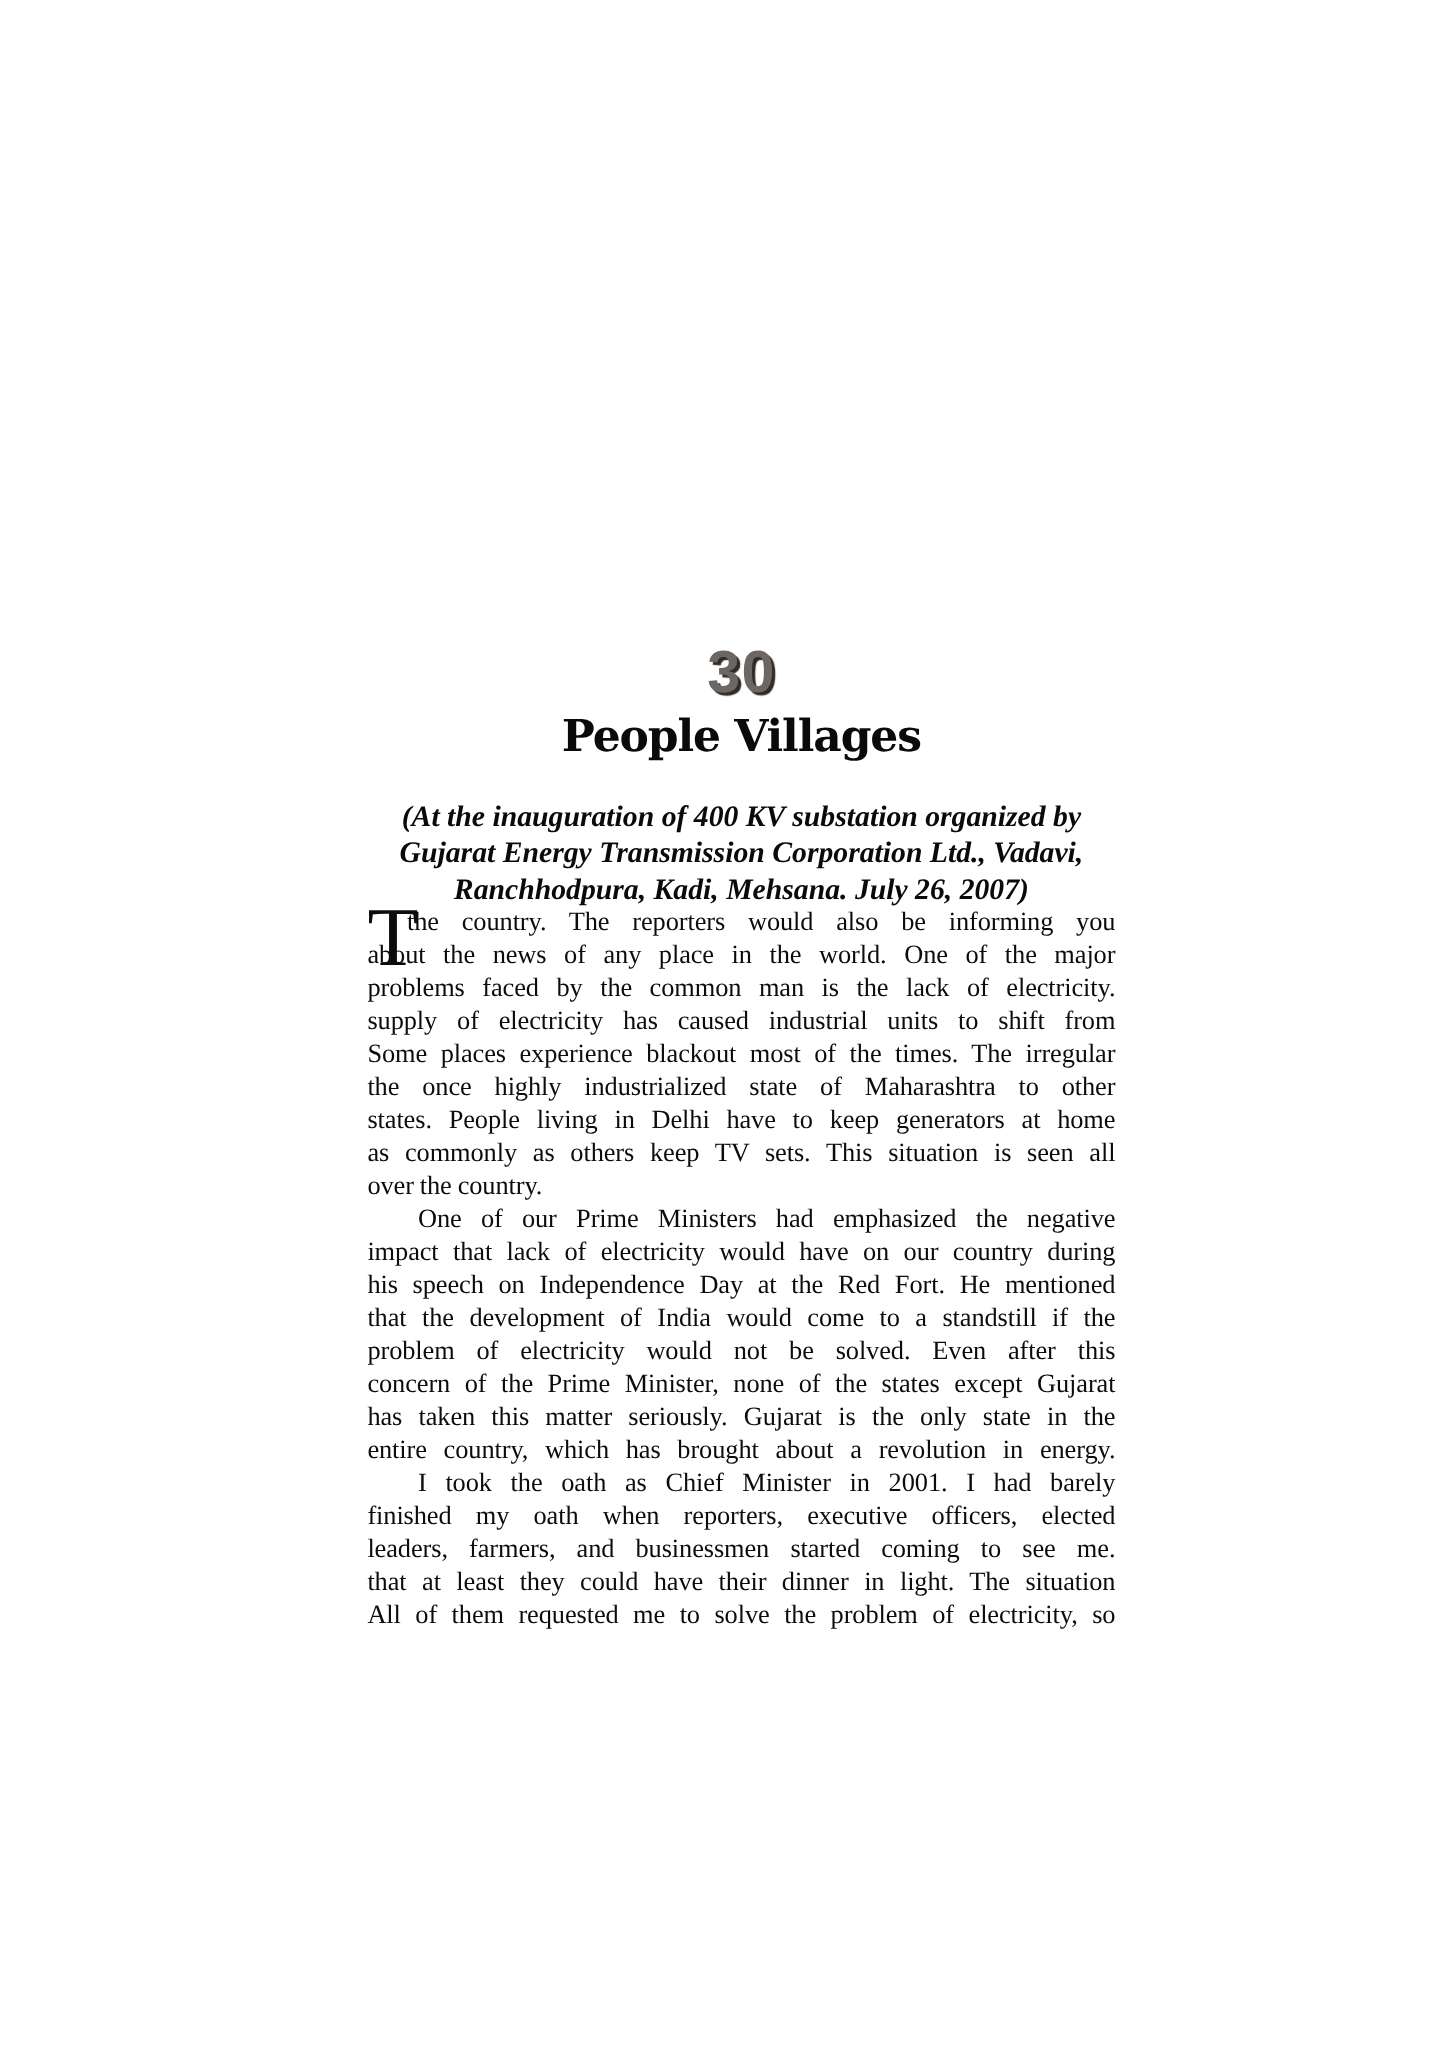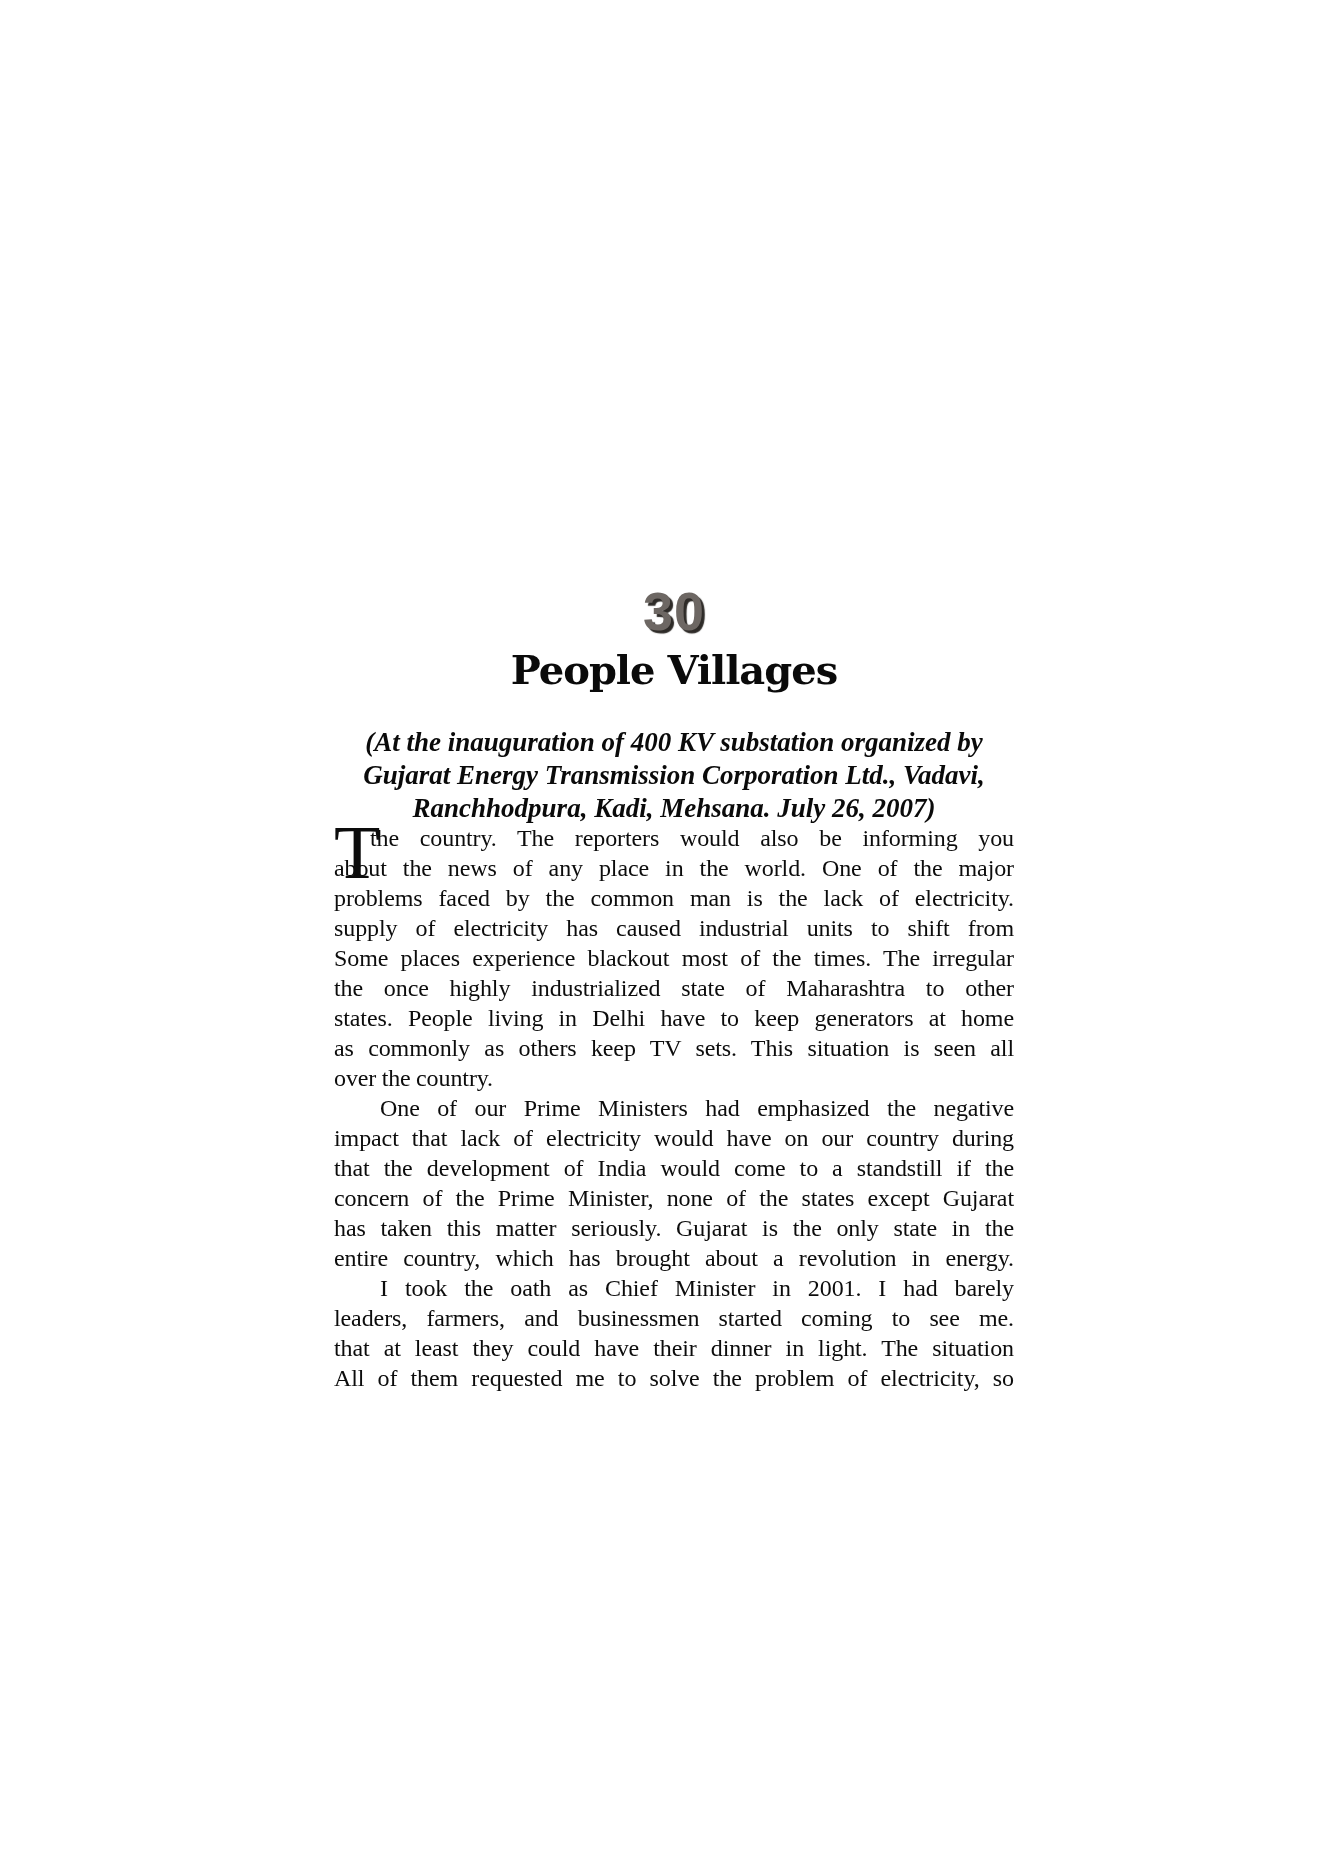--- a/index.html
+++ b/index.html
@@ -111,26 +111,29 @@
           <div class="line">supply of electricity has caused industrial units to shift from</div>
           <div class="line">Some places experience blackout most of the times. The irregular</div>
           <div class="line">the once highly industrialized state of Maharashtra to other</div>
           <div class="line">states. People living in Delhi have to keep generators at home</div>
           <div class="line">as commonly as others keep TV sets. This situation is seen all</div>
           <div class="line no-justify-last">over the country.</div>
         </div>
         <div class="paragraph">
           <div class="line indent">One of our Prime Ministers had emphasized the negative</div>
           <div class="line">impact that lack of electricity would have on our country during</div>
+          <div class="line">his speech on Independence Day at the Red Fort. He mentioned</div>
           <div class="line">that the development of India would come to a standstill if the</div>
+          <div class="line">problem of electricity would not be solved. Even after this</div>
           <div class="line">concern of the Prime Minister, none of the states except Gujarat</div>
           <div class="line">has taken this matter seriously. Gujarat is the only state in the</div>
           <div class="line">entire country, which has brought about a revolution in energy.</div>
         </div>
         <div class="paragraph">
           <div class="line indent">I took the oath as Chief Minister in 2001. I had barely</div>
+          <div class="line">finished my oath when reporters, executive officers, elected</div>
           <div class="line">leaders, farmers, and businessmen started coming to see me.</div>
           <div class="line">that at least they could have their dinner in light. The situation</div>
           <div class="line">All of them requested me to solve the problem of electricity, so</div>
         </div>
       </div>
   </div>
 </div>
 
 </body></html>

